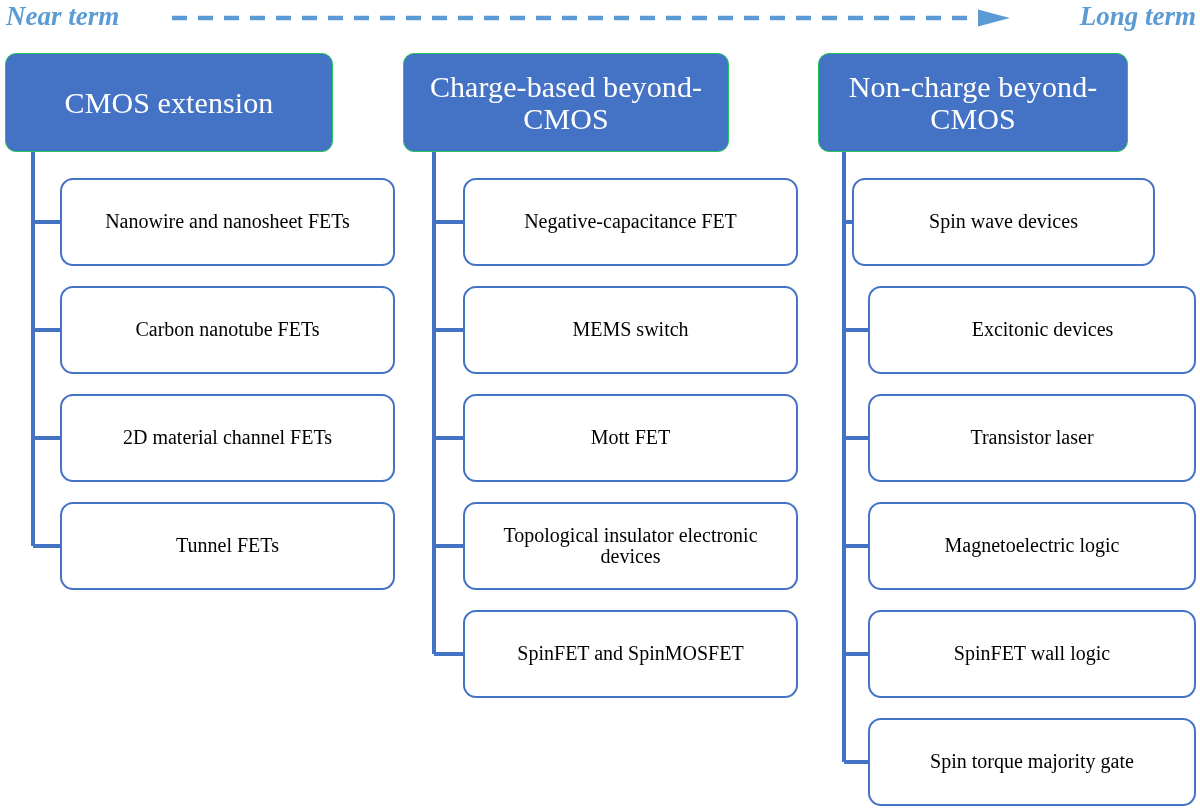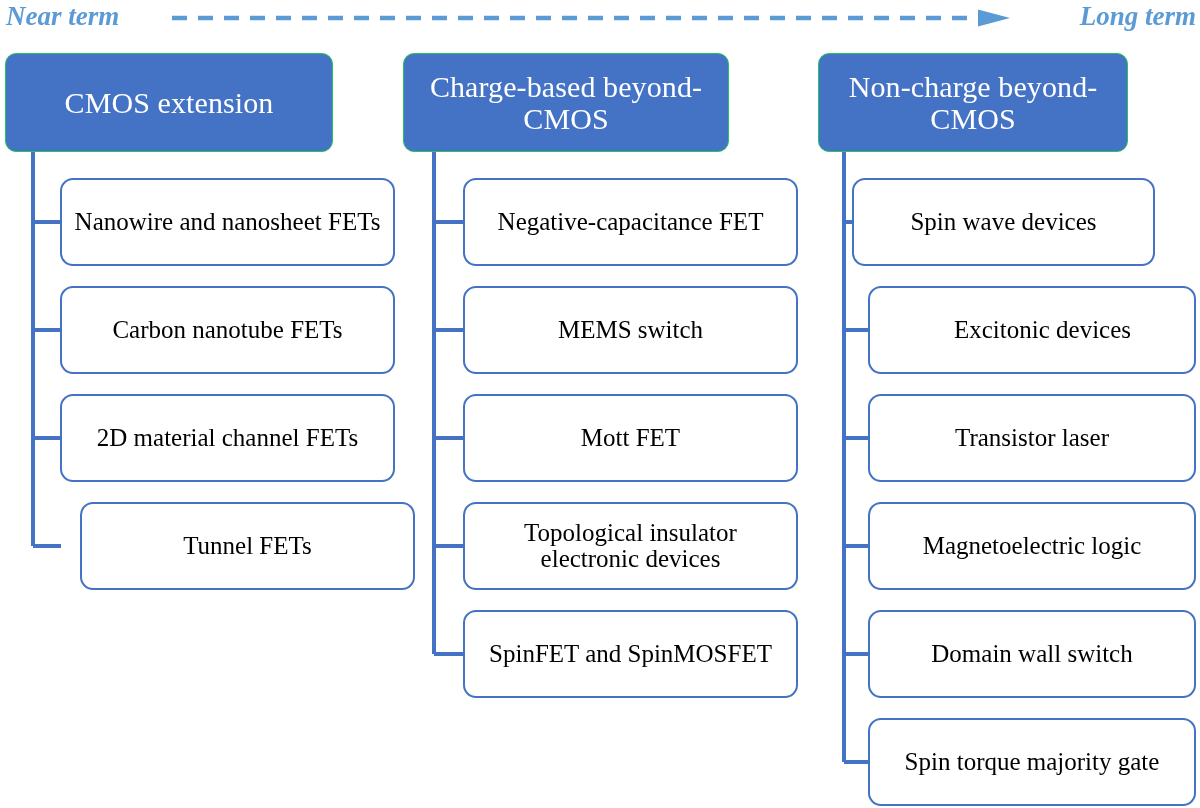--- a/index.html
+++ b/index.html
@@ -82,21 +82,21 @@
     position: absolute;
     box-sizing: border-box;
     background: #ffffff;
     border: 2.6px solid #4472C4;
     border-radius: 13px;
     color: #000000;
     display: flex;
     align-items: center;
     justify-content: center;
     text-align: center;
-    font-size: 25px;
+    font-size: 20px;
     line-height: 1.06;
     padding: 2px 7px;
   }
   .leaf-box .txt { display: block; width: 100%; }
 </style>
 </head>
 <body>
 
 <div id="diagram">
 
@@ -141,21 +141,21 @@
 
   <div class="leaf-box" style="left:60px; top:178px; width:335px; height:88px;">
     <span class="txt">Nanowire and nanosheet FETs</span>
   </div>
   <div class="leaf-box" style="left:60px; top:286px; width:335px; height:88px;">
     <span class="txt">Carbon nanotube FETs</span>
   </div>
   <div class="leaf-box" style="left:60px; top:394px; width:335px; height:88px;">
     <span class="txt">2D material channel FETs</span>
   </div>
-  <div class="leaf-box" style="left:60px; top:502px; width:335px; height:88px;margin-left:20px;">
+  <div class="leaf-box" style="left:60px; top:502px; width:335px; height:88px;">
     <span class="txt">Tunnel FETs</span>
   </div>
 
   <div class="group-header" style="left:403px; top:53px; width:326px; height:99px;">
     <span>Charge-based beyond-CMOS</span>
   </div>
 
   <div class="leaf-box" style="left:463px; top:178px; width:335px; height:88px;">
     <span class="txt">Negative-capacitance FET</span>
   </div>
@@ -182,19 +182,19 @@
   <div class="leaf-box" style="left:868px; top:286px; width:328px; height:88px;padding-left:28px;">
     <span class="txt">Excitonic devices</span>
   </div>
   <div class="leaf-box" style="left:868px; top:394px; width:328px; height:88px;">
     <span class="txt">Transistor laser</span>
   </div>
   <div class="leaf-box" style="left:868px; top:502px; width:328px; height:88px;">
     <span class="txt">Magnetoelectric logic</span>
   </div>
   <div class="leaf-box" style="left:868px; top:610px; width:328px; height:88px;">
-    <span class="txt">Domain wall switch</span>
+    <span class="txt">SpinFET wall logic</span>
   </div>
   <div class="leaf-box" style="left:868px; top:718px; width:328px; height:88px;">
     <span class="txt">Spin torque majority gate</span>
   </div>
 
 </div>
 
 </body></html>

